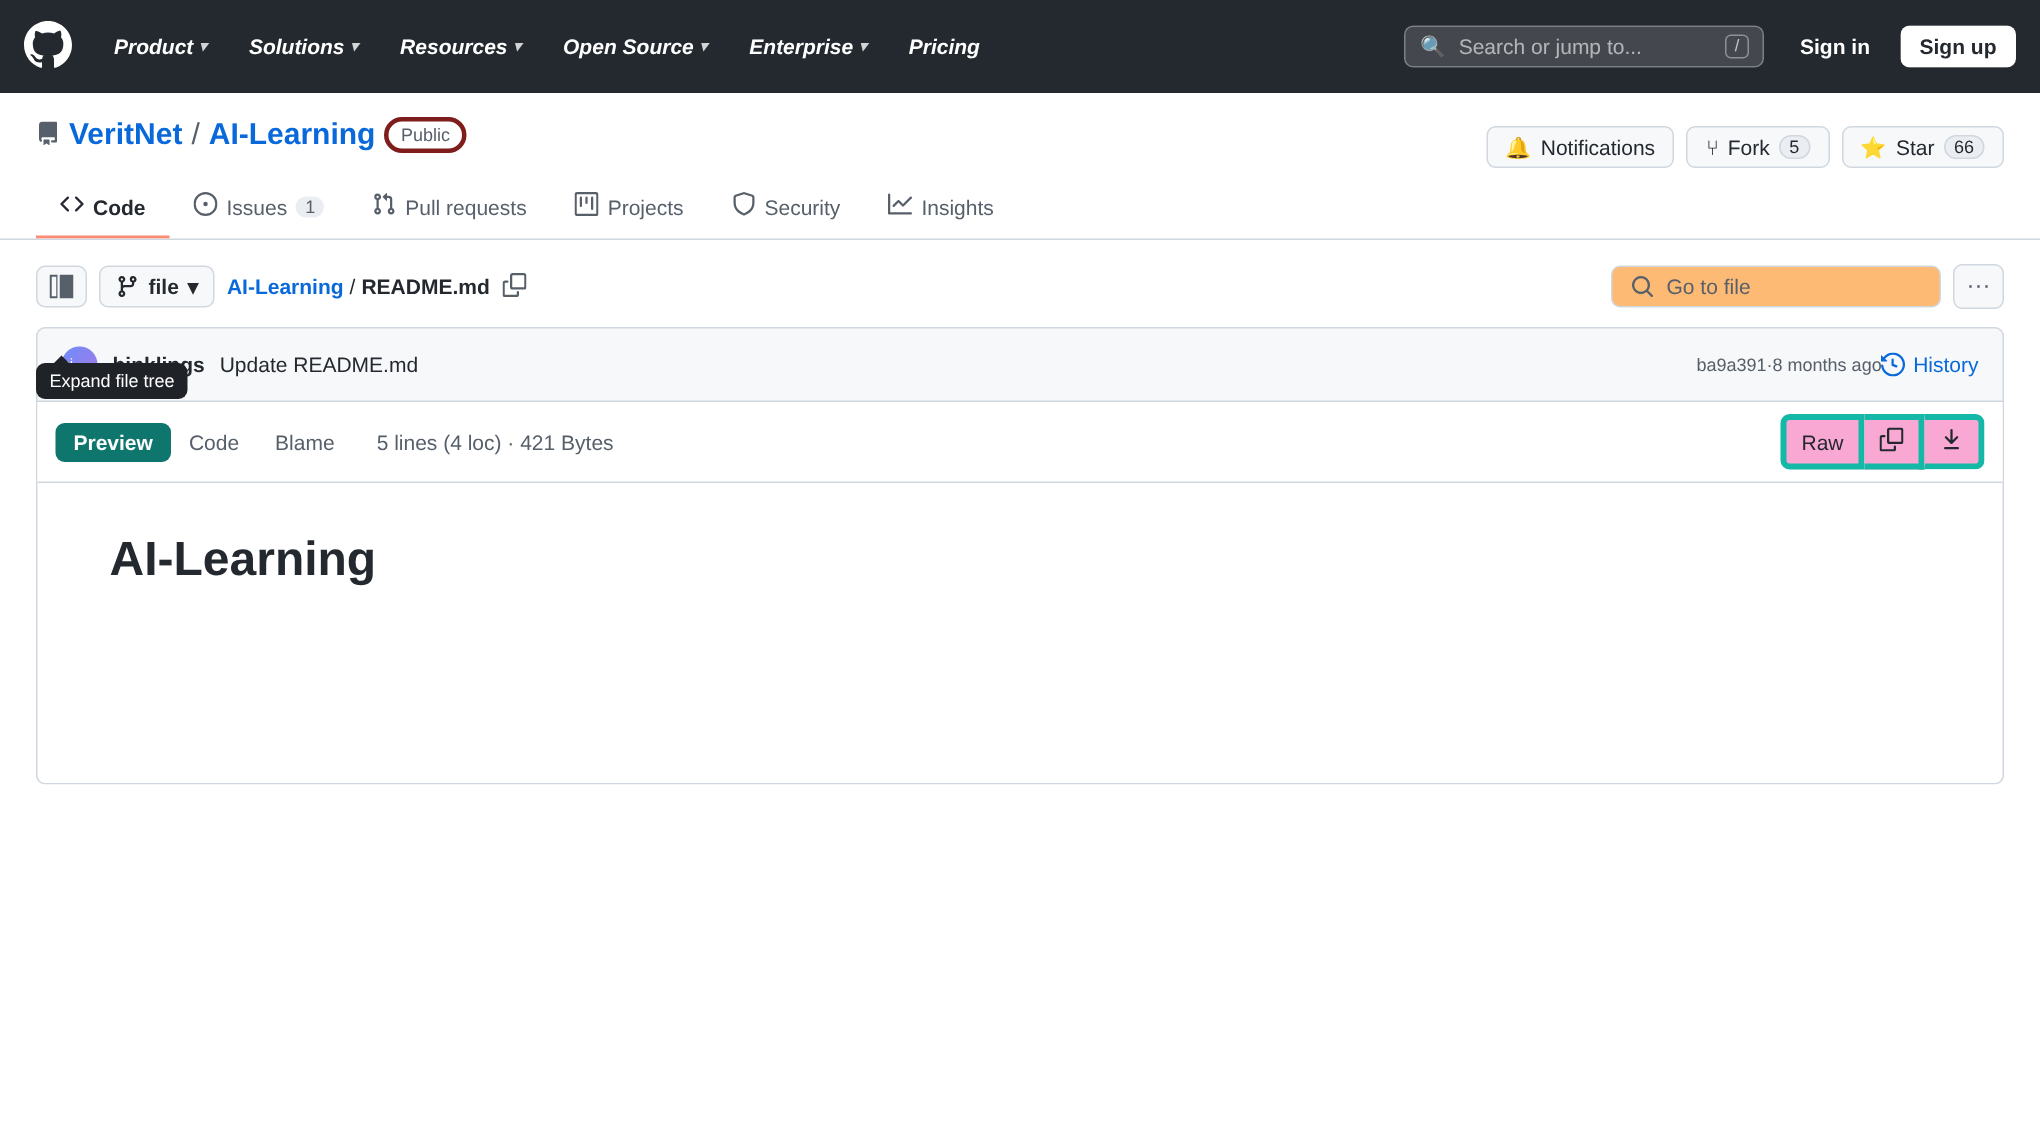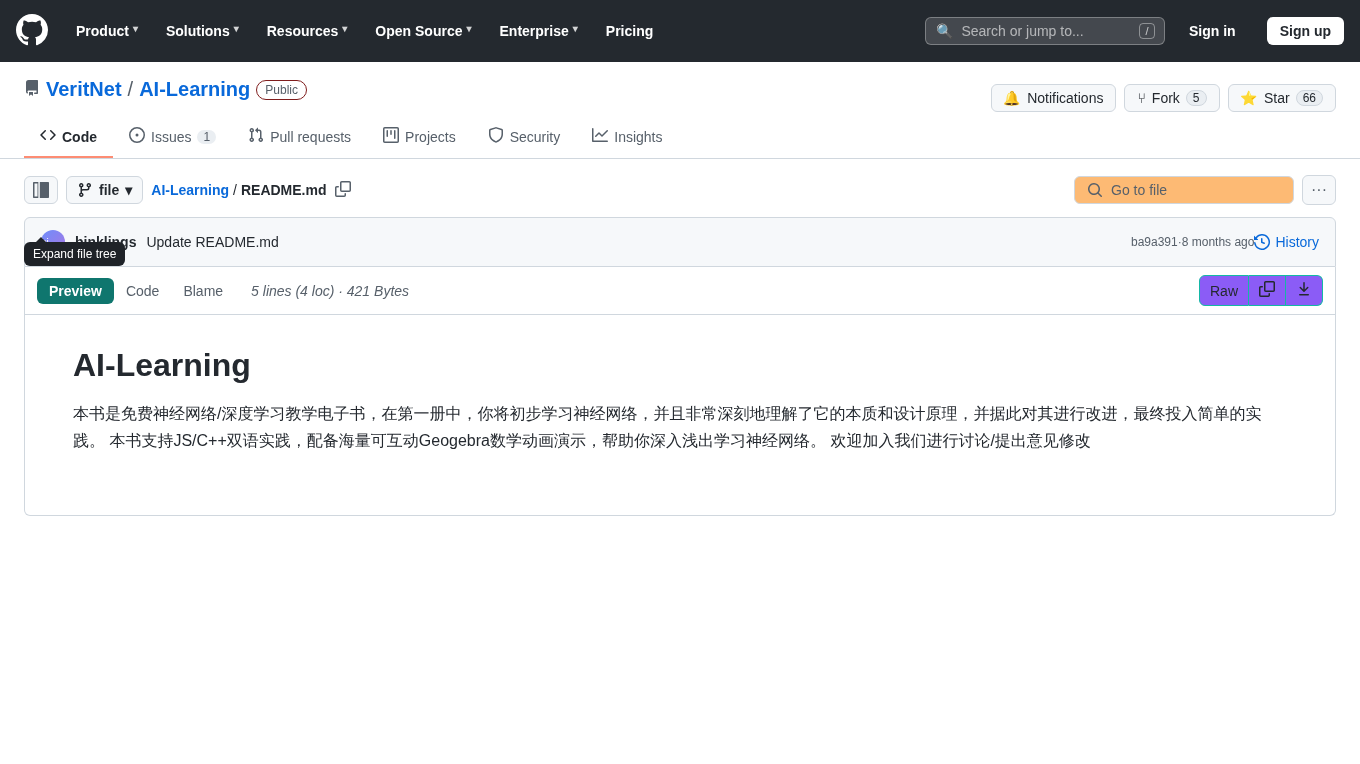--- a/index.html
+++ b/index.html
@@ -9,38 +9,38 @@
     .top-nav {
       display: flex; align-items: center; background: #24292f; padding: 0 16px; height: 62px;
       position: sticky; top: 0; z-index: 100;
     }
     .nav-logo { margin-right: 16px; cursor: pointer; }
     .nav-logo svg { fill: #fff; width: 32px; height: 32px; }
     .nav-links { display: flex; gap: 4px; flex: 1; }
     .nav-link {
       color: #fff; background: none; border: none; cursor: pointer;
       padding: 8px 12px; border-radius: 6px; font-size: 14px; font-weight: 600;
-      display: flex; align-items: flex-start; gap: 4px;
+      display: flex; align-items: center; gap: 4px; font-style: italic;
     }
     .nav-link .chevron { font-size: 10px; opacity: 0.8; }
     .nav-search {
       display: flex; align-items: center; background: rgba(255,255,255,0.15);
       border: 1px solid rgba(255,255,255,0.3); border-radius: 6px;
       padding: 5px 10px; gap: 8px; color: #fff; width: 240px; cursor: pointer;
     }
     .nav-search input {
       background: none; border: none; color: #fff; font-size: 14px; outline: none;
       width: 170px;
     }
     .nav-search input::placeholder { color: rgba(255,255,255,0.6); }
     .kbd-shortcut {
       border: 1px solid rgba(255,255,255,0.4); border-radius: 4px; padding: 1px 5px;
       font-size: 11px; color: rgba(255,255,255,0.7);
     }
-    .nav-actions { display: flex; align-items: center; gap: 23px; margin-left: 16px; }
+    .nav-actions { display: flex; align-items: center; gap: 12px; margin-left: 16px; }
     .btn-signin {
       color: #fff; background: none; border: none; cursor: pointer;
       font-size: 14px; font-weight: 600; padding: 5px 8px;
     }
     .btn-signup {
       color: #24292f; background: #fff; border: 1px solid rgba(255,255,255,0.3);
       border-radius: 6px; padding: 5px 12px; font-size: 14px; font-weight: 600;
       cursor: pointer;
     }
 
@@ -50,21 +50,21 @@
       background: #fff;
     }
     .repo-breadcrumb {
       display: flex; align-items: center; gap: 6px; margin-bottom: 16px;
     }
     .repo-icon { color: #57606a; }
     .repo-owner { color: #0969da; font-size: 20px; font-weight: 600; text-decoration: none; }
     .repo-sep { color: #57606a; font-size: 20px; }
     .repo-name { color: #0969da; font-size: 20px; font-weight: 600; text-decoration: none; }
     .badge-public {
-      font-size: 12px; color: #57606a; border: 1px solid #7f1d1d;
+      font-size: 12px; color: #57606a; border: 3px solid #7f1d1d;
       border-radius: 20px; padding: 2px 8px; font-weight: 500;
     }
     .repo-actions { display: flex; gap: 8px; margin-left: auto; }
     .repo-btn {
       display: flex; align-items: center; gap: 6px; padding: 5px 12px;
       border: 1px solid #d0d7de; border-radius: 6px; background: #f6f8fa;
       font-size: 14px; cursor: pointer; font-weight: 500; color: #24292f;
     }
     .repo-btn .count {
       background: #eaeef2; border: 1px solid #d0d7de; border-radius: 20px;
@@ -162,24 +162,24 @@
     }
     .file-tabs-bar {
       display: flex; align-items: center; gap: 0; padding: 8px 12px;
       border-bottom: 1px solid #d0d7de; background: #fff;
     }
     .file-tab {
       padding: 5px 12px; font-size: 14px; cursor: pointer; border-radius: 6px;
       color: #57606a;
     }
     .file-tab.active { background: #0f766e; color: #fff; font-weight: 600; }
-    .file-meta { margin-left: 16px; color: #57606a; font-size: 14px; font-style: italic; }
+    .file-meta { margin-left: 16px; color: #57606a; font-size: 14px; }
     .file-actions { margin-left: auto; display: flex; gap: 0; }
     .file-action-btn {
-      padding: 5px 10px; border: 1px solid #14b8a6; background: #8b5cf6;
+      padding: 5px 10px; border: 4px solid #14b8a6; background: #f9a8d4;
       font-size: 14px; cursor: pointer; color: #24292f;
     }
     .file-action-btn:first-child { border-radius: 6px 0 0 6px; }
     .file-action-btn:last-child { border-radius: 0 6px 6px 0; border-left: none; }
     .file-action-btn:not(:first-child):not(:last-child) { border-left: none; }
 
     
     .readme-body {
       padding: 32px 48px; min-height: 200px;
     }
@@ -406,16 +406,15 @@
         <button class="file-action-btn">
           <svg width="16" height="16" viewBox="0 0 16 16" fill="currentColor">
             <path d="M7.47 10.78a.75.75 0 001.06 0l3.75-3.75a.75.75 0 00-1.06-1.06L8.75 8.44V1.75a.75.75 0 00-1.5 0v6.69L4.78 5.97a.75.75 0 00-1.06 1.06l3.75 3.75zM3.75 13a.75.75 0 000 1.5h8.5a.75.75 0 000-1.5h-8.5z"></path>
           </svg>
         </button>
       </div>
     </div>
 
     <div class="readme-body">
       <h1 class="readme-title">AI-Learning</h1>
-      <p class="readme-text">本书是免费神经网络/深度学习教学电子书，在第一册中，你将初步学习神经网络，并且非常深刻地理解了它的本质和设计原理，并据此对其进行改进，最终投入简单的实践。 本书支持JS/C++双语实践，配备海量可互动Geogebra数学动画演示，帮助你深入浅出学习神经网络。 欢迎加入我们进行讨论/提出意见修改</p>
     </div>
   </div>
 </div>
 
 </body></html>

